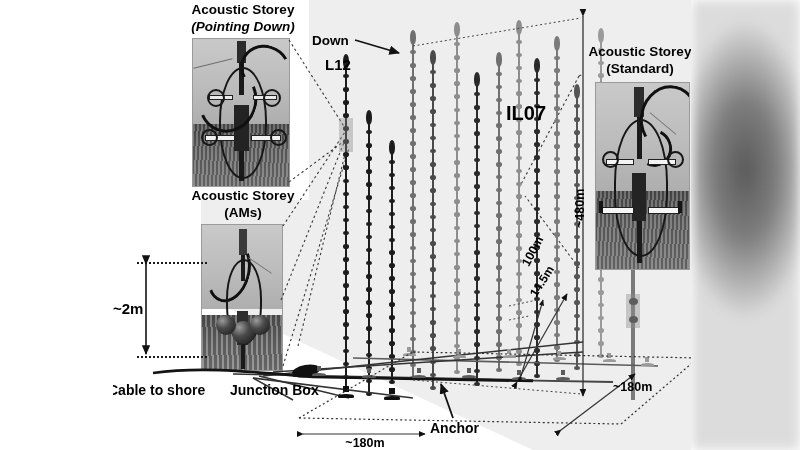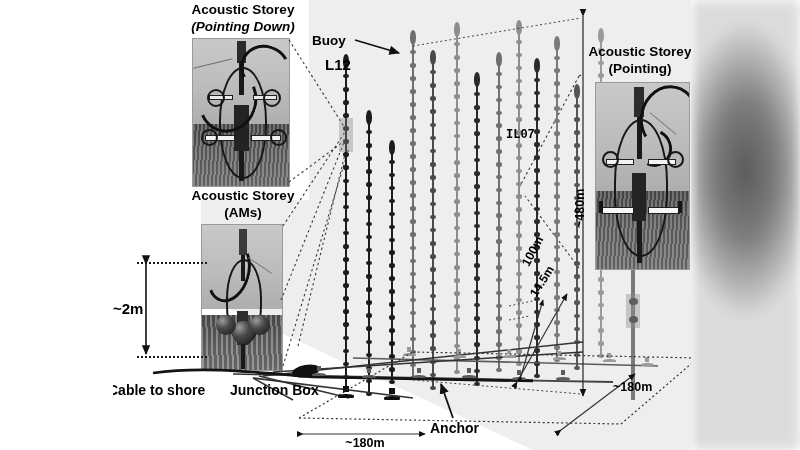--- a/index.html
+++ b/index.html
@@ -652,38 +652,38 @@
 
       <g stroke="#444" stroke-width="1" stroke-dasharray="2,2.6" fill="none">
         <line x1="300" y1="46" x2="468" y2="18"></line>
         <line x1="300" y1="380" x2="468" y2="394"></line>
       </g>
     </svg>
     <div class="lbl" style="left:406px;top:262px;font-size:12.5px;transform:rotate(-62deg);transform-origin:left top;">100m</div>
     <div class="lbl" style="left:414px;top:292px;font-size:12px;transform:rotate(-58deg);transform-origin:left top;">14.5m</div>
     <div class="lbl" style="left:460px;top:228px;font-size:12.5px;transform:rotate(-90deg);transform-origin:left top;">~480m</div>
 
-    <div class="lbl" style="left:199px;top:33px;font-size:13.5px;">Buoy</div>
+    <div class="lbl" style="left:199px;top:33px;font-size:13.5px;">Down</div>
     <svg class="ov">
       <line x1="242" y1="40" x2="286" y2="53" stroke="#111" stroke-width="1.8" marker-end="url(#ah)"></line>
     </svg>
 
     <div class="lbl" style="left:212px;top:56px;font-size:15px;">L12</div>
-    <div class="lbl" style="left:393px;top:128px;font-size:12px;font-family:Liberation Mono, monospace;">IL07</div>
+    <div class="lbl" style="left:393px;top:102px;font-size:20px;">IL07</div>
 
     <div class="lbl" style="left:-5px;top:382px;font-size:14px;text-align:right;">Cable to shore</div>
     <div class="lbl" style="left:117px;top:382px;font-size:14px;">Junction Box</div>
 
     <div class="lbl" style="left:317px;top:420px;font-size:14px;">Anchor</div>
     <svg class="ov">
       <line x1="340" y1="418" x2="328" y2="384" stroke="#111" stroke-width="1.8" marker-end="url(#ah)"></line>
     </svg>
 
     <div class="lbl c" style="left:527px;top:44px;font-size:13.5px;line-height:16px;">Acoustic Storey</div>
-    <div class="lbl c" style="left:527px;top:61px;font-size:13.5px;line-height:16px;">(Pointing)</div>
+    <div class="lbl c" style="left:527px;top:61px;font-size:13.5px;line-height:16px;">(Standard)</div>
 
     <div class="photo" style="left:482px;top:82px;width:93px;height:186px;">
       <div class="sky"></div>
         <div class="sea"></div>
       <div class="mast" style="left:38px;top:4px;width:10px;height:30px;background:#2c2c2c;"></div>
       <div class="mast" style="left:41px;top:34px;width:5px;height:42px;"></div>
       <div class="mast" style="left:36px;top:90px;width:14px;height:48px;background:#242424;"></div>
       <div class="mast" style="left:41px;top:138px;width:5px;height:42px;"></div>
       <div class="cableC" style="left:44px;top:2px;width:52px;height:60px;transform:rotate(12deg);"></div>
       <div class="cableC" style="left:40px;top:46px;width:30px;height:32px;transform:rotate(160deg);"></div>

